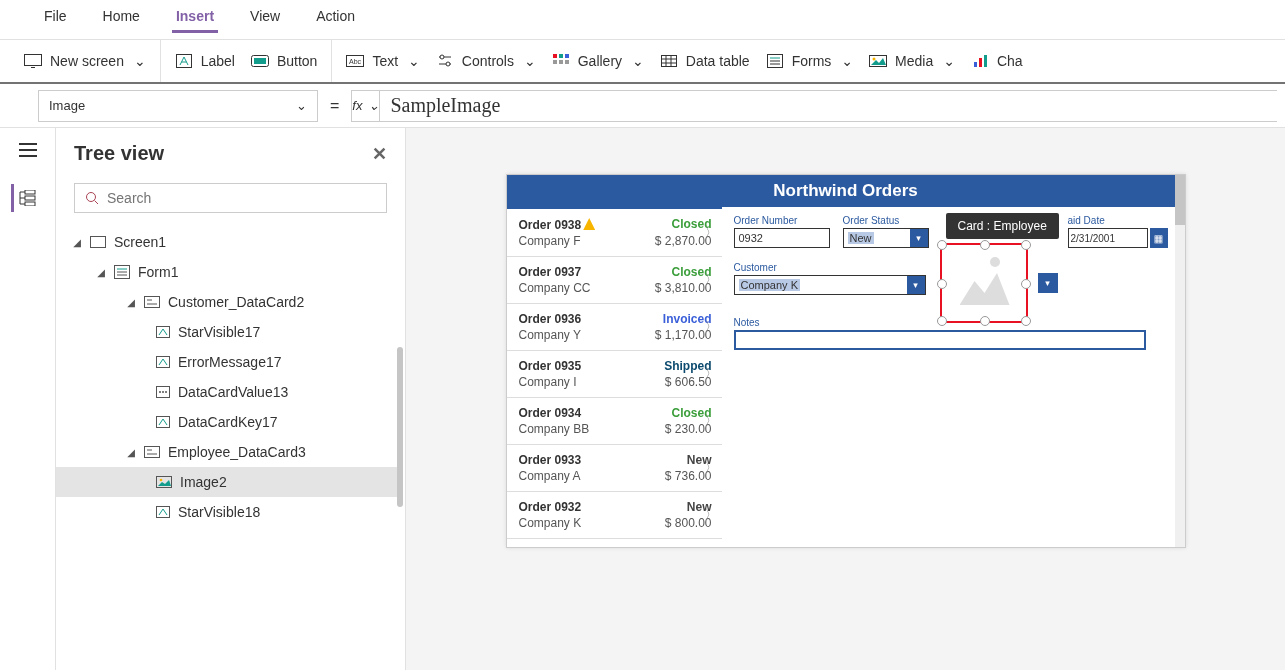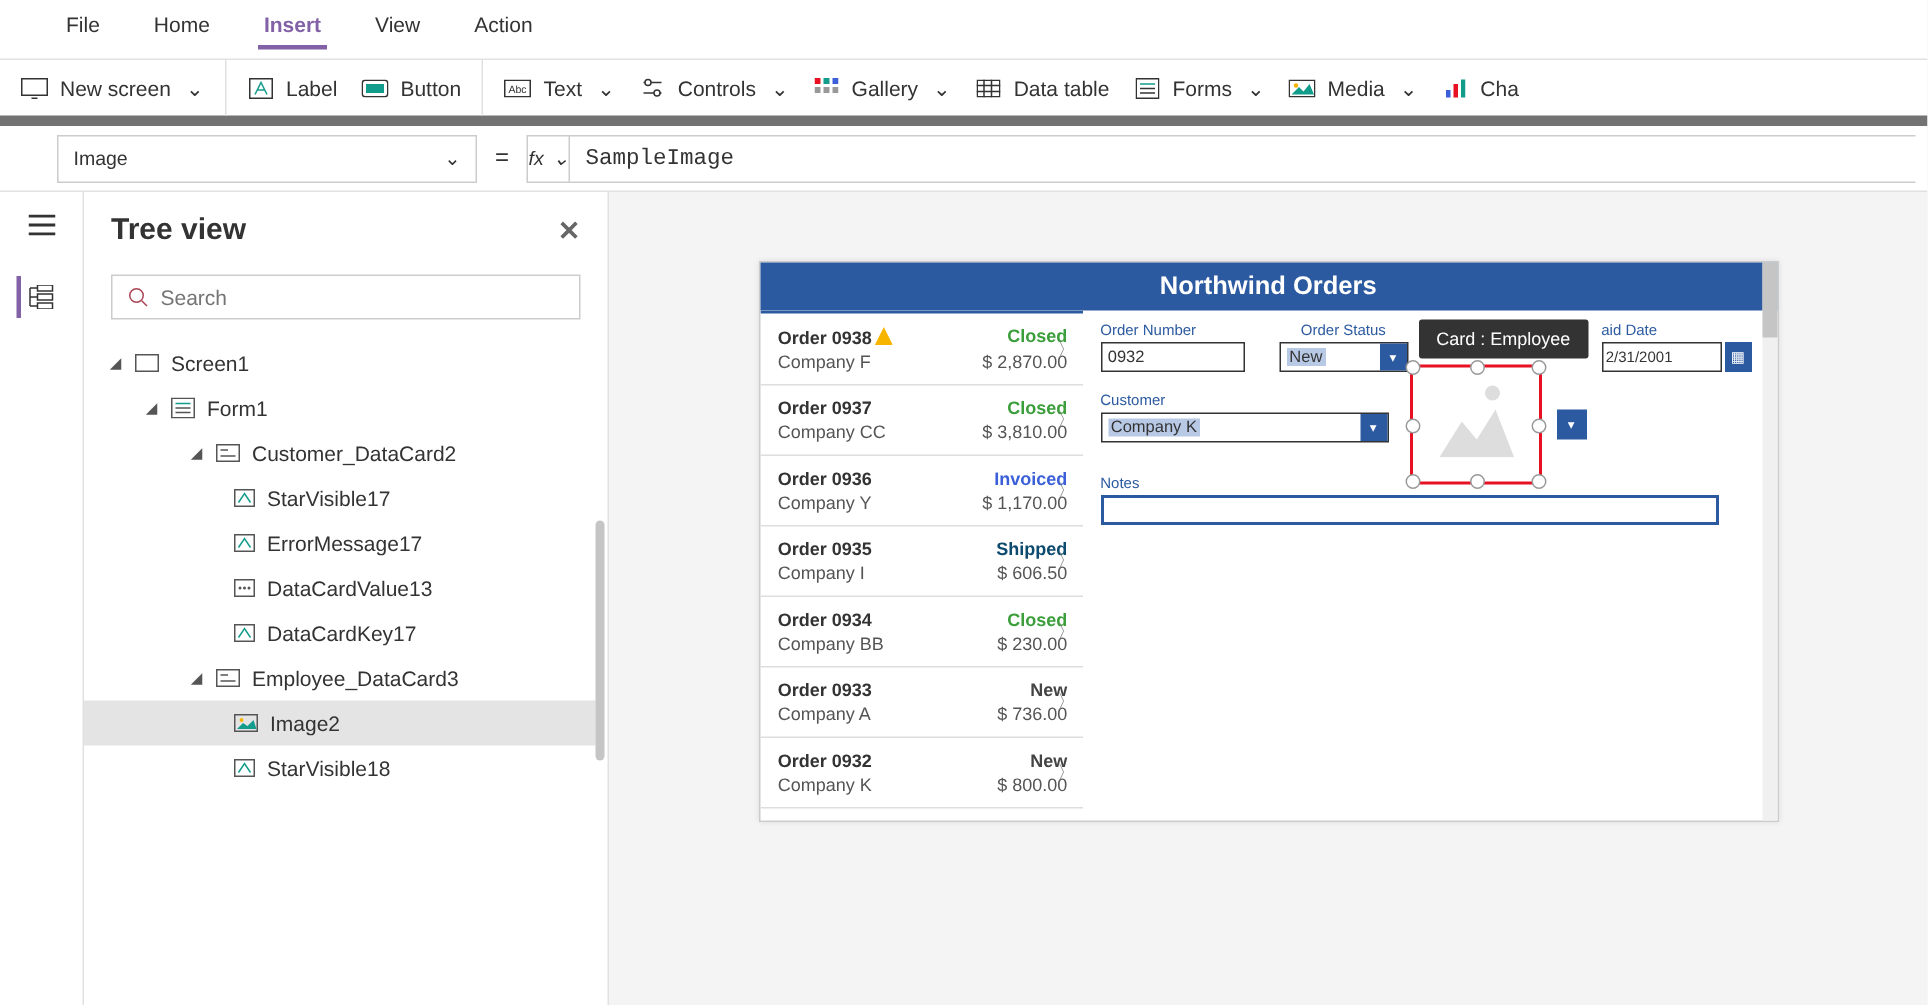--- a/index.html
+++ b/index.html
@@ -1,30 +1,30 @@
 <!DOCTYPE html>
 <html><head>
 <meta charset="utf-8">
 <style>
 * { box-sizing: border-box; margin: 0; padding: 0; }
 body { font-family: "Segoe UI", Arial, sans-serif; font-size: 13px; color: #333; background: #fff; overflow: hidden; }
 .menubar { display: flex; gap: 28px; padding: 6px 40px; border-bottom: 1px solid #e1e1e1; font-size: 14px; }
 .menubar-item { cursor: pointer; padding: 2px 4px 6px; }
 .menubar-item.active { color: #8361a7; border-bottom: 3px solid #8361a7; font-weight: 600; }
-.ribbon { display: flex; align-items: center; height: 44px; border-bottom: 7px solid #737373; padding: 0 0; }
+.ribbon { display: flex; align-items: center; height: 44px; border-bottom: 2px solid #737373; padding: 0 10px; }
 .ribbon-group { display: flex; align-items: center; gap: 16px; padding: 0 14px; border-right: 1px solid #e1e1e1; height: 100%; }
 .ribbon-group:last-child { border-right: none; }
 .ribbon-btn { display: flex; align-items: center; gap: 8px; cursor: pointer; font-size: 14px; }
 .ribbon-icon { width: 18px; height: 18px; display: flex; align-items: center; justify-content: center; }
 .chev { margin-left: 2px; }
 .formula-bar { display: flex; align-items: center; height: 44px; border-bottom: 1px solid #e1e1e1; padding: 0 8px; text-align: center; }
 .prop-dd { width: 280px; height: 32px; border: 1px solid #ccc; display: flex; align-items: center; justify-content: space-between; padding: 0 10px; margin-left: 30px; }
 .eq { margin: 0 12px; font-size: 16px; }
 .fx-box { display: flex; align-items: center; gap: 6px; border: 1px solid #ccc; height: 32px; padding: 0 0; font-style: italic; }
-.formula-val { flex: 1; height: 32px; border-top: 1px solid #ccc; border-bottom: 1px solid #ccc; padding: 0 10px; display: flex; align-items: center; font-family: Liberation Mono, monospace; font-size: 15px; }
+.formula-val { flex: 1; height: 32px; border-top: 1px solid #ccc; border-bottom: 1px solid #ccc; padding: 0 10px; display: flex; align-items: center; font-family: Liberation Serif, serif; font-size: 20px; }
 .main { display: flex; height: calc(670px - 120px); }
 .rail { width: 56px; border-right: 1px solid #e1e1e1; display: flex; flex-direction: column; align-items: center; padding-top: 8px; gap: 20px; }
 .rail-item { width: 28px; height: 28px; display: flex; align-items: center; justify-content: center; cursor: pointer; }
 .rail-item.active-ind { border-left: 3px solid #8361a7; padding-left: 3px; margin-left: -6px; }
 .panel { width: 350px; border-right: 1px solid #e1e1e1; position: relative; }
 .panel-head { display: flex; justify-content: space-between; align-items: center; padding: 14px 18px; font-size: 20px; font-weight: 600; text-align: center; }
 .close-x { cursor: pointer; font-size: 18px; color: #666; }
 .search { margin: 4px 18px 14px; border: 1px solid #ccc; display: flex; align-items: center; padding: 6px 10px; gap: 8px; }
 .search input { border: none; outline: none; width: 100%; font-size: 14px; }
 .tree { font-size: 14px; position: relative; padding-right: 8px; }
@@ -432,21 +432,21 @@
                 <span>$ 800.00</span>
               </div>
               <span class="oi-arrow">〉</span>
             </div>
           </div>
         <div class="detail">
           <div class="fld">
             <div class="fld-lbl">Order Number</div>
             <div class="fld-inp">0932</div>
           </div>
-          <div class="fld" style="margin-left:10px;text-align:center;">
+          <div class="fld" style="">
             <div class="fld-lbl">Order Status</div>
             <div class="fld-dd">
               <span class="sel">New</span>
               <span class="ddb">▾</span>
             </div>
           </div>
           <div class="fld" style="position:absolute; left:346px; top:8px;">
             <div class="fld-lbl">aid Date</div>
             <div style="display:flex;">
               <div class="date-box">2/31/2001</div>

